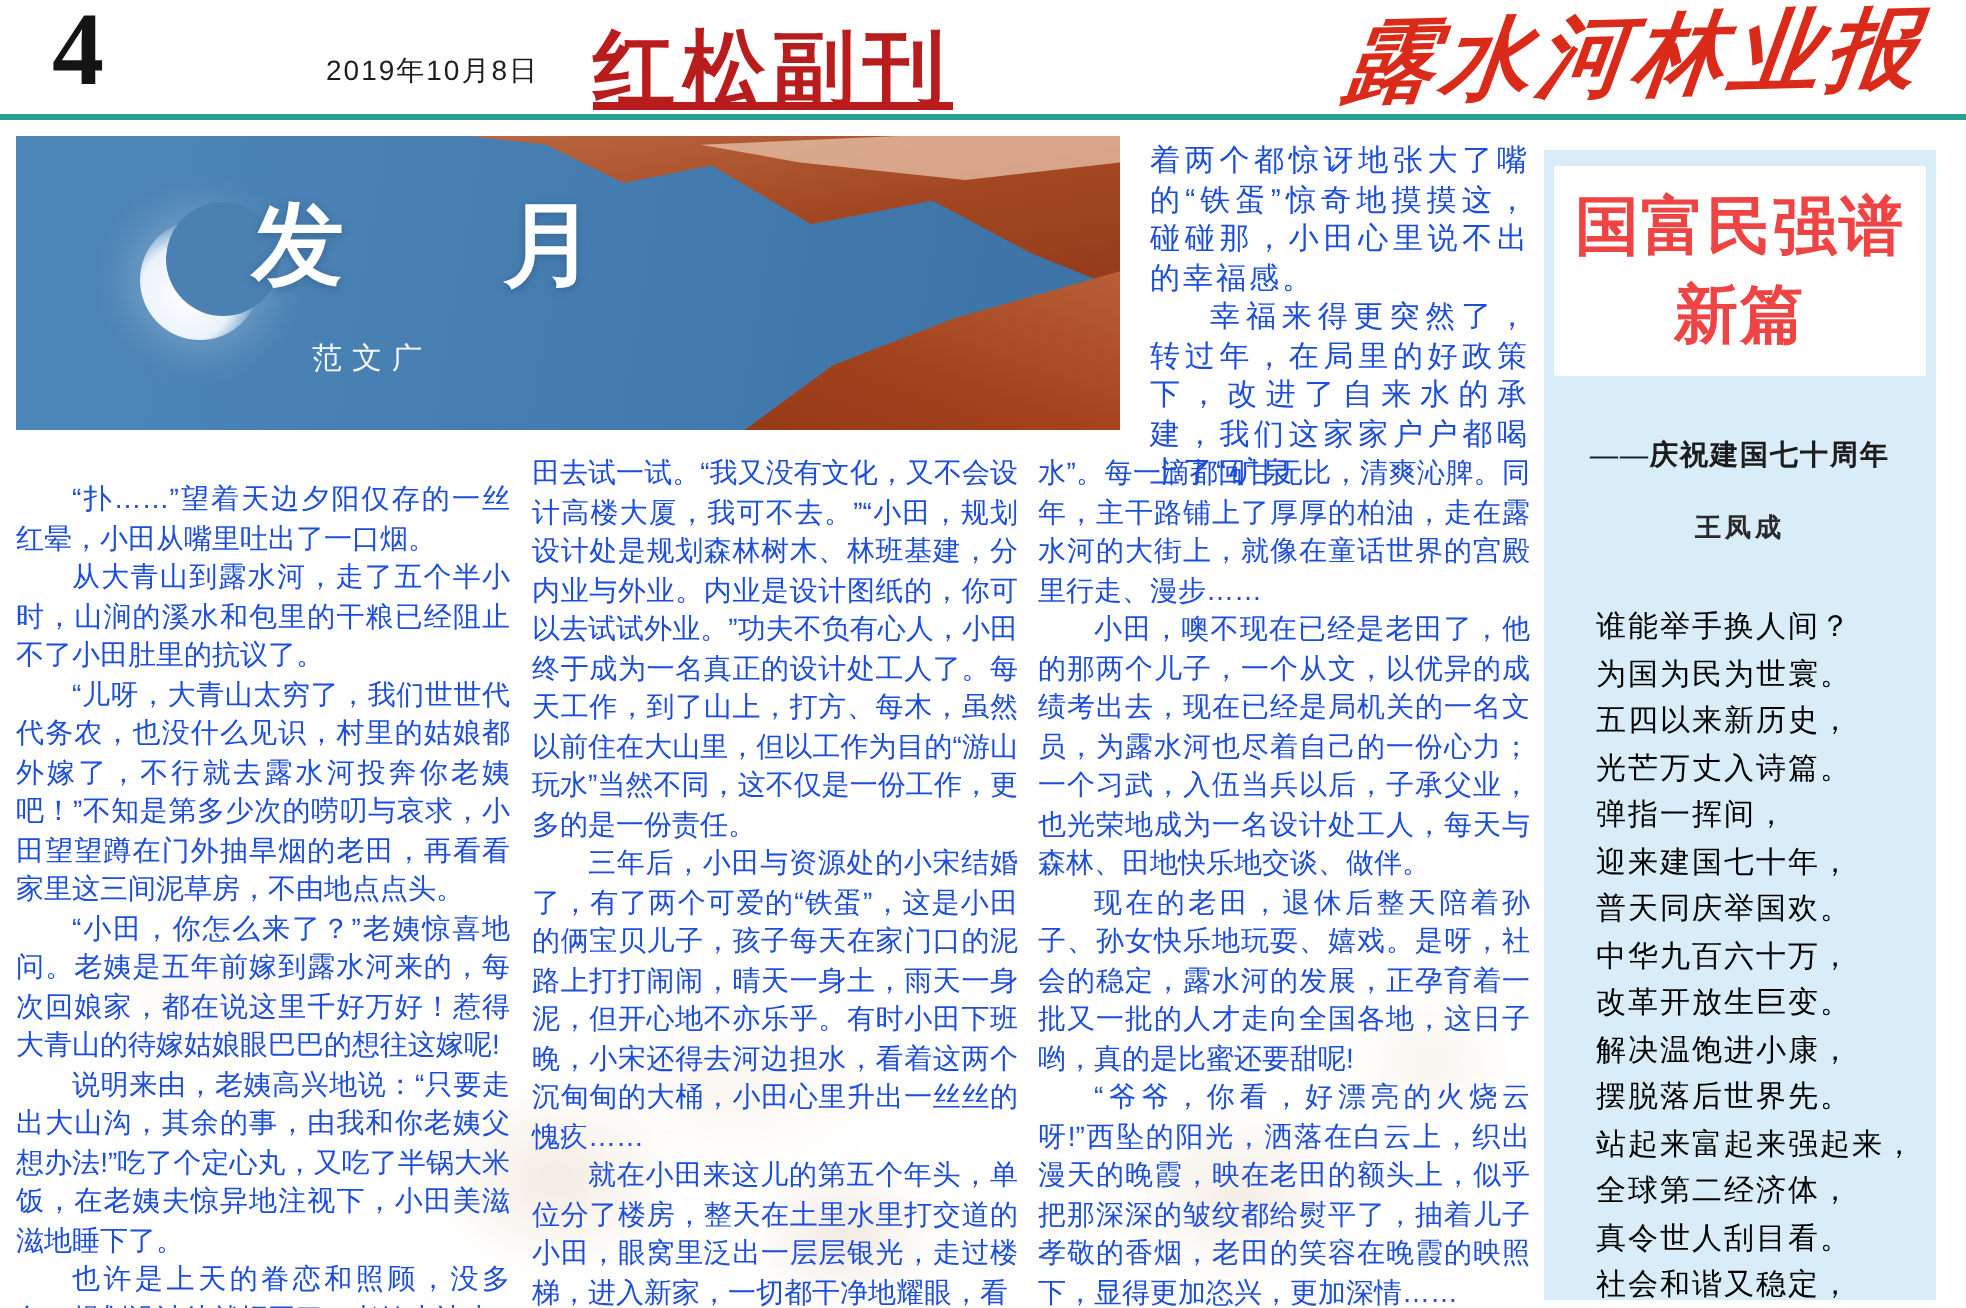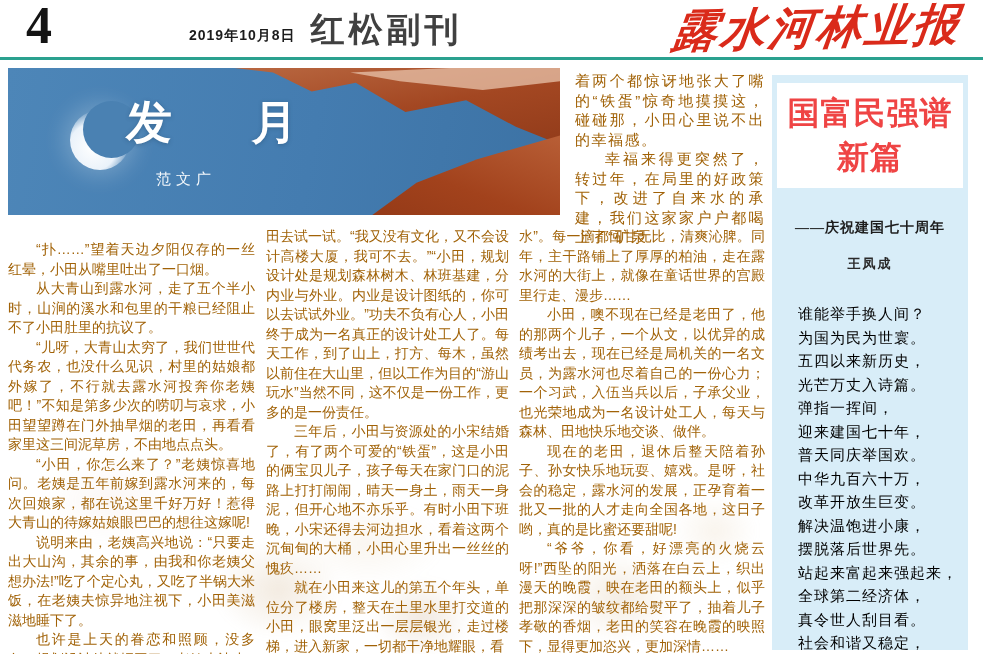--- a/index.html
+++ b/index.html
@@ -10,25 +10,25 @@
   }
 
   
   .page-number {
     position:absolute; left:26px; top:-4px;
     font-family:"Liberation Serif","DejaVu Serif",serif;
     font-size:52px; font-weight:bold; color:#141414;
   }
   .edition-date {
     position:absolute; left:163px; top:27px;
-    font-size:14px; font-weight:bold; color:#1c1c1c; letter-spacing:1px;margin-left:26px;
+    font-size:14px; font-weight:normal; color:#1c1c1c; letter-spacing:1px;
   }
   .section-title {
     position:absolute; left:0; right:210px; top:7px; text-align:center;
-    font-size:34px; font-weight:900; color:#404040; letter-spacing:4px;
+    font-size:41px; font-weight:900; color:#b91c1c; letter-spacing:4px;text-decoration:underline;
   }
   .masthead {
     position:absolute; right:22px; top:-2px;
     font-size:45px; font-weight:bold; font-style:italic;
     color:#da2a1a; letter-spacing:3px;
     transform:skewX(-8deg) rotate(-1.5deg); transform-origin:center;
     font-family:"Liberation Serif","DejaVu Serif",serif;
   }
   .divider { position:absolute; left:0; top:57px; width:983px; height:3px; background:#2aa18f; }
 
@@ -69,21 +69,21 @@
     text-shadow:0 1px 4px rgba(30,60,90,.35); white-space:nowrap;
   }
   .photo-author {
     position:absolute; left:148px; top:102px; color:#f4f8fb;
     font-size:15px; letter-spacing:5px;
     font-family:"Liberation Serif","DejaVu Serif",serif;
   }
 
   
   .article-col {
-    position:absolute; z-index:2; color:#a16207;
+    position:absolute; z-index:2; color:#1d4ed8;
     font-size:14px; line-height:19.5px; text-align:justify;
   }
   .article-col p { margin:0; }
   .article-col p.indent { text-indent:2em; }
   #col1 { left:8px;   top:240px; width:247px; height:427px; }
   #col2 { left:266px; top:227px; width:243px; height:427px; }
   #col3top { left:575px; top:71px; width:190px; height:153px; font-size:15px; letter-spacing:1.5px; }
   #col3bottom { left:519px; top:227px; width:246px; height:427px; }
 
   

